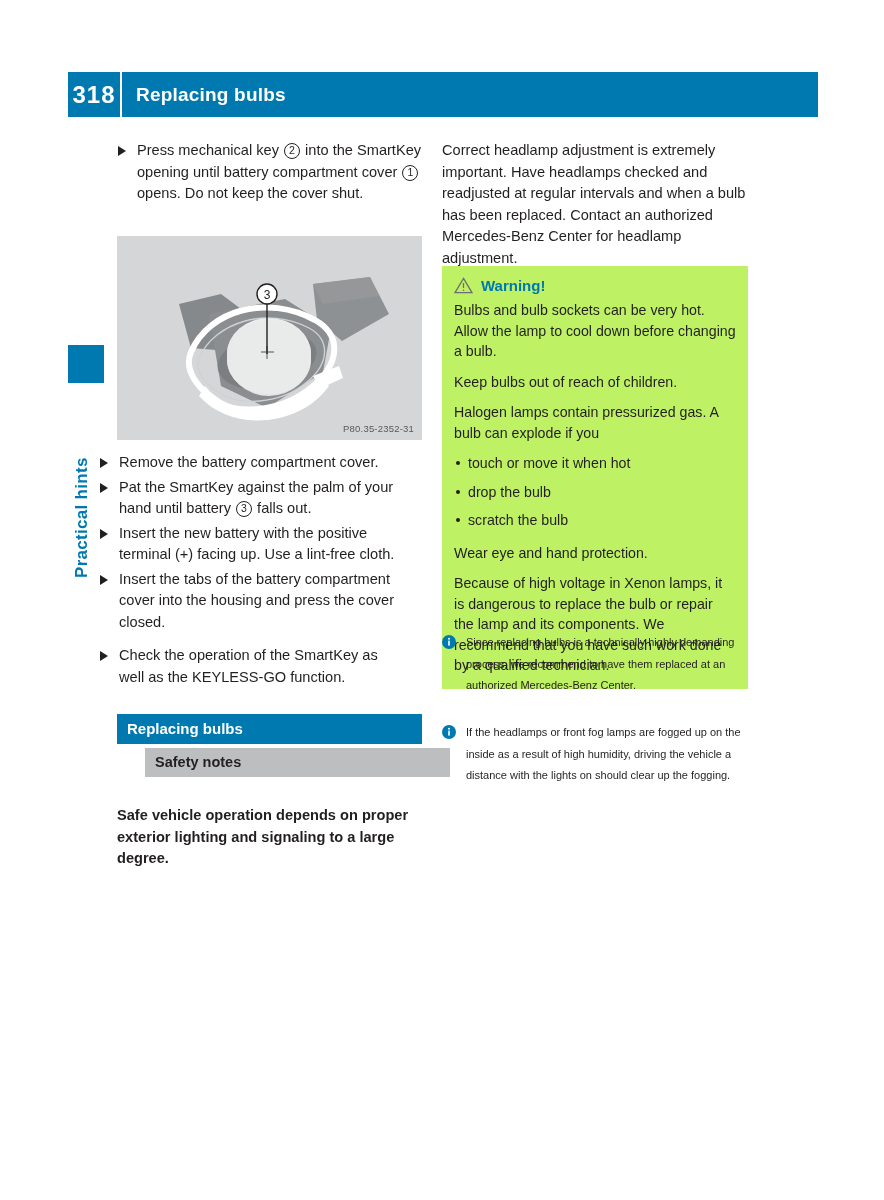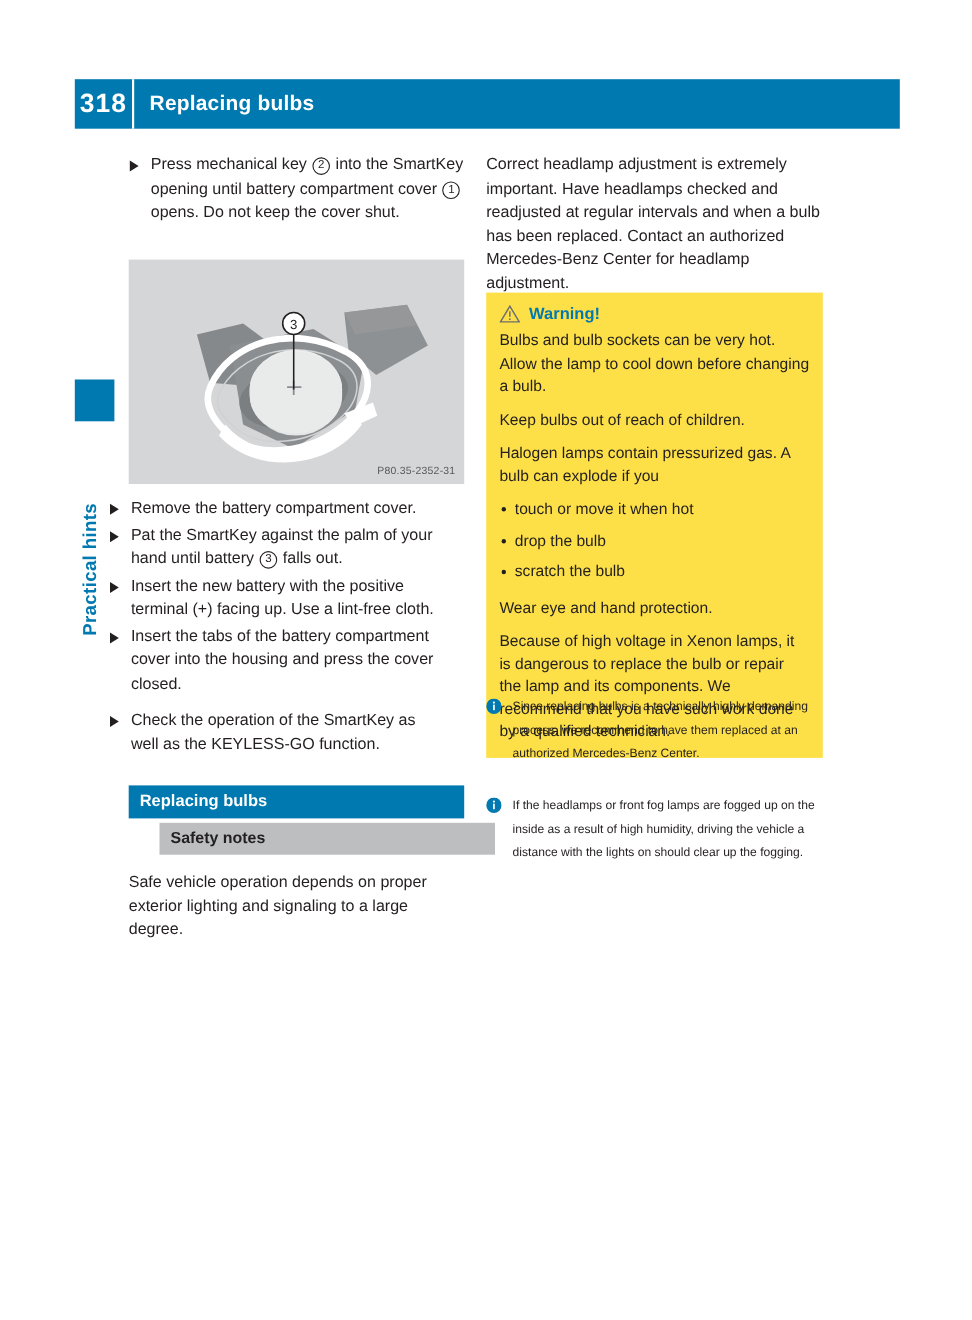--- a/index.html
+++ b/index.html
@@ -168,21 +168,21 @@
     font-weight: bold;
     padding: 6px 10px 7px 10px;
     box-sizing: border-box;
     width: 305px;
     margin-top: 4px;
     margin-left: 28px;
   }
 
   
   #warning-box {
-    background: #fde047;
+    background: #bef264;
     padding: 11px 12px 13px 12px;
     box-sizing: border-box;
     width: 306px;
   }
   #warning-head {
     display: flex;
     align-items: center;
     margin-bottom: 6px;
   }
   #warning-head .wtitle {
@@ -305,21 +305,21 @@
     </li>
     <li class="spaced">
       <span class="arrow"></span><span>Check the operation of the SmartKey as well as the KEYLESS-GO function.</span>
     </li>
   </ul>
 </div>
 
 <div style="position:absolute;left:117px;top:714px;width:305px;">
   <div class="section-head">Replacing bulbs</div>
   <div class="subsection-head">Safety notes</div>
-  <p class="body-text" style="margin-top:15px;">Safe vehicle operation depends on proper exterior lighting and signaling to a large degree.</p>
+  <p class="body-text" style="margin-top:28px;font-weight:bold;">Safe vehicle operation depends on proper exterior lighting and signaling to a large degree.</p>
 </div>
 
 <div id="col-right">
   <p class="body-text">Correct headlamp adjustment is extremely important. Have headlamps checked and readjusted at regular intervals and when a bulb has been replaced. Contact an authorized Mercedes-Benz Center for headlamp adjustment.</p>
 </div>
 
 <div style="position:absolute;left:442px;top:266px;width:306px;">
   <div id="warning-box">
     <div id="warning-head">
       <svg width="19" height="17" viewBox="0 0 19 17">

